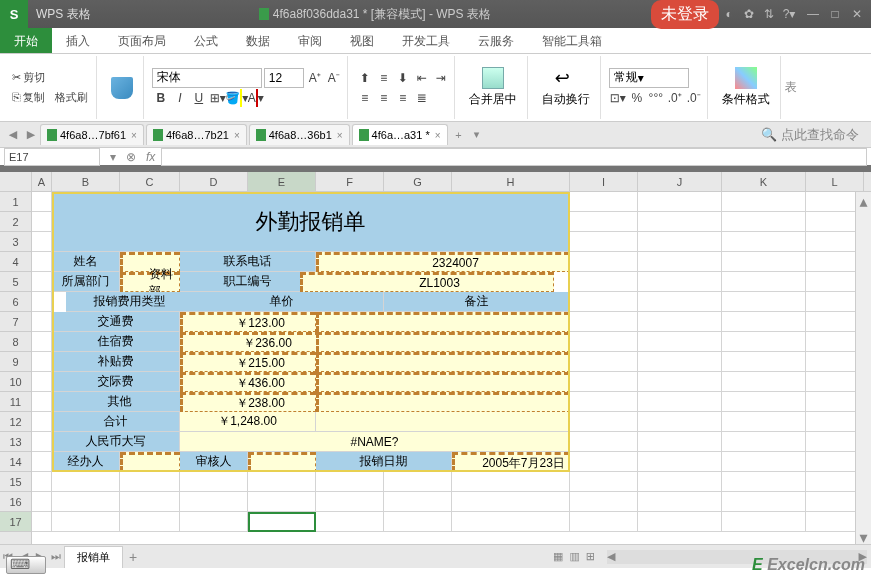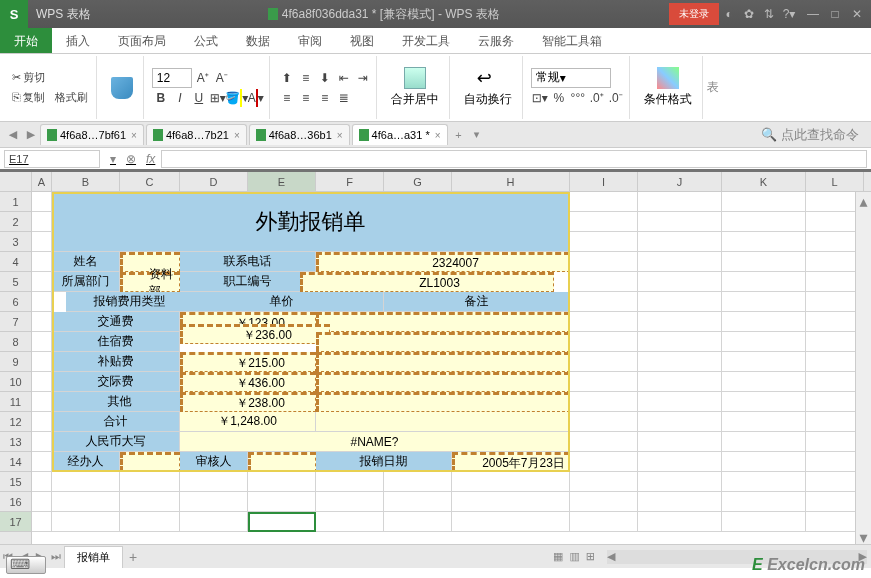--- a/index.html
+++ b/index.html
@@ -3,21 +3,21 @@
 <meta charset="utf-8">
 <style>
 * { box-sizing: border-box; margin: 0; padding: 0; font-family: "Microsoft YaHei", sans-serif; }
 body { background: #fff; width: 871px; height: 578px; overflow: hidden; position: relative; }
 
 .titlebar { height: 28px; background: linear-gradient(#5f5f5f,#555); display: flex; align-items: center; color: #ccc; font-size: 12px; }
 .titlebar .logo { width: 28px; height: 28px; background: #2d8e3c; color: #fff; display: flex; align-items: center; justify-content: center; font-weight: bold; font-size: 13px; }
 .titlebar .app-name { padding: 0 8px; color: #ddd; }
 .titlebar .doc-title { flex: 1; text-align: center; display: flex; align-items: center; justify-content: center; gap: 4px; }
 .titlebar .doc-ico { width: 10px; height: 12px; background: #3a9b4a; }
-.titlebar .login { background: #d94b3b; color: #fff; padding: 4px 10px; font-size: 10px; }
+.titlebar .login { background: #d94b3b; color: #fff; padding: 4px 10px; font-size: 16px; border-radius: 10px; }
 .titlebar .win-btns { display: flex; gap: 2px; padding: 0 4px; }
 .titlebar .win-btns span, .titlebar .mini-ico { width: 20px; text-align: center; color: #bbb; cursor: pointer; font-size: 12px; }
 
 .menubar { height: 26px; background: #fff; border-bottom: 1px solid #ccc; display: flex; align-items: stretch; font-size: 12px; }
 .menubar .tab { padding: 5px 14px; color: #555; cursor: pointer; }
 .menubar .tab.active { background: #2d8e3c; color: #fff; }
 
 .ribbon { height: 68px; background: #fff; border-bottom: 1px solid #ccc; display: flex; align-items: center; font-size: 12px; padding: 2px 4px; gap: 4px; }
 .ribbon .grp { display: flex; flex-direction: column; align-items: center; padding: 0 4px; border-right: 1px solid #e0e0e0; height: 100%; justify-content: center; }
 .ribbon .big-btn { display: flex; flex-direction: column; align-items: center; gap: 2px; cursor: pointer; padding: 2px 6px; }
@@ -35,21 +35,21 @@
 
 .doctabs { height: 26px; background: #e8e8e8; border-bottom: 1px solid #ccc; display: flex; align-items: center; font-size: 11px; padding: 0 4px; }
 .doctabs .nav { width: 18px; text-align: center; color: #888; cursor: pointer; }
 .doctabs .dtab { padding: 4px 6px; display: flex; align-items: center; gap: 3px; background: #f5f5f5; border: 1px solid #ccc; border-bottom: none; margin-right: 2px; cursor: pointer; border-radius: 3px 3px 0 0; }
 .doctabs .dtab.active { background: #fff; }
 .doctabs .dtab .ico { width: 10px; height: 12px; background: #3a9b4a; }
 .doctabs .dtab .x { color: #888; font-size: 10px; margin-left: 2px; }
 .doctabs .spacer { flex: 1; }
 .doctabs .search { color: #888; font-size: 13px; padding: 0 8px; }
 
-.fbar { height: 24px; background: #fff; border-bottom: 3px solid #737373; display: flex; align-items: center; font-size: 12px; text-decoration: underline; }
+.fbar { height: 24px; background: #fff; border-bottom: 7px solid #737373; display: flex; align-items: center; font-size: 12px; }
 .fbar .namebox { width: 96px; border: 1px solid #ccc; margin: 0 4px; height: 18px; padding: 0 4px; font-size: 11px; color: #444; display: flex; align-items: center; }
 .fbar .fx { font-style: italic; color: #888; padding: 0 6px; }
 .fbar .btn { width: 18px; text-align: center; color: #888; cursor: pointer; }
 .fbar .formula { flex: 1; border: 1px solid #ccc; height: 18px; margin-right: 4px; }
 
 .grid-area { position: relative; height: 372px; overflow: hidden; background: #fff; }
 .colhead { display: flex; height: 20px; background: #e8e8e8; border-bottom: 1px solid #ccc; font-size: 11px; color: #555; }
 .colhead .corner { width: 32px; border-right: 1px solid #ccc; }
 .colhead .ch { text-align: center; border-right: 1px solid #ccc; line-height: 20px; }
 .gridbody { display: flex; }
@@ -127,20 +127,23 @@
         </span>
     </div>
   </div>
   <div class="grp">
     <div class="big-btn">
       <span class="ico24 brush-ico"></span>
     </div>
   </div>
   <div class="grp" style="align-items:flex-start">
     <div class="small-row">
+      <span class="combo" style="width:110px">
+          <span>宋体</span>
+        </span>
       <span class="combo" style="width:40px">
           <span>12</span>
         </span>
       <span class="fmt-btns">
         <span>A⁺</span>
         <span>A⁻</span>
       </span>
     </div>
     <div class="small-row fmt-btns">
       <span>
@@ -399,21 +402,21 @@
       <div class="cell ylw dash" style="left:268px;top:80px;width:254px;height:20px;justify-content:center">ZL1003</div>
 
       <div class="cell hdr" style="left:34px;top:100px;width:128px;height:20px">报销费用类型</div>
       <div class="cell hdr" style="left:352px;top:100px;width:186px;height:20px">备注</div>
       <div class="cell hdr" style="left:148px;top:100px;width:204px;height:20px">单价</div>
 
       <div class="cell hdr" style="left:20px;top:120px;width:128px;height:20px">交通费</div>
       <div class="cell ylw dash" style="left:148px;top:120px;width:136px;height:20px;justify-content:center">￥123.00</div>
       <div class="cell ylw dash" style="left:284px;top:120px;width:254px;height:20px"></div>
       <div class="cell hdr" style="left:20px;top:140px;width:128px;height:20px">住宿费</div>
-      <div class="cell ylw dash" style="left:148px;top:132px;width:150px;height:20px;justify-content:center">￥236.00</div>
+      <div class="cell ylw dash" style="left:148px;top:140px;width:150px;height:20px;justify-content:center">￥236.00</div>
       <div class="cell ylw dash" style="left:284px;top:140px;width:254px;height:20px"></div>
       <div class="cell hdr" style="left:20px;top:160px;width:128px;height:20px">补贴费</div>
       <div class="cell ylw dash" style="left:148px;top:160px;width:136px;height:20px;justify-content:center">￥215.00</div>
       <div class="cell ylw dash" style="left:284px;top:160px;width:254px;height:20px"></div>
       <div class="cell hdr" style="left:20px;top:180px;width:128px;height:20px">交际费</div>
       <div class="cell ylw dash" style="left:148px;top:180px;width:136px;height:20px;justify-content:center">￥436.00</div>
       <div class="cell ylw dash" style="left:284px;top:180px;width:254px;height:20px"></div>
       <div class="cell hdr" style="left:20px;top:200px;width:136px;height:20px">其他</div>
       <div class="cell ylw dash" style="left:148px;top:200px;width:136px;height:20px;justify-content:center">￥238.00</div>
       <div class="cell ylw dash" style="left:284px;top:200px;width:254px;height:20px"></div>

